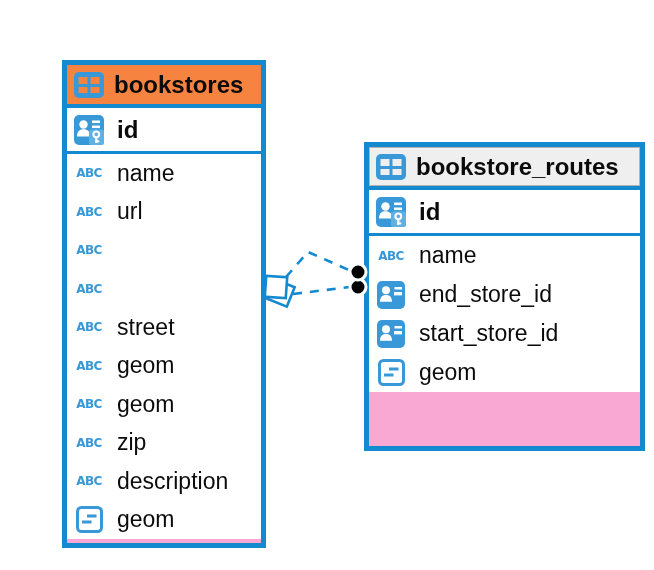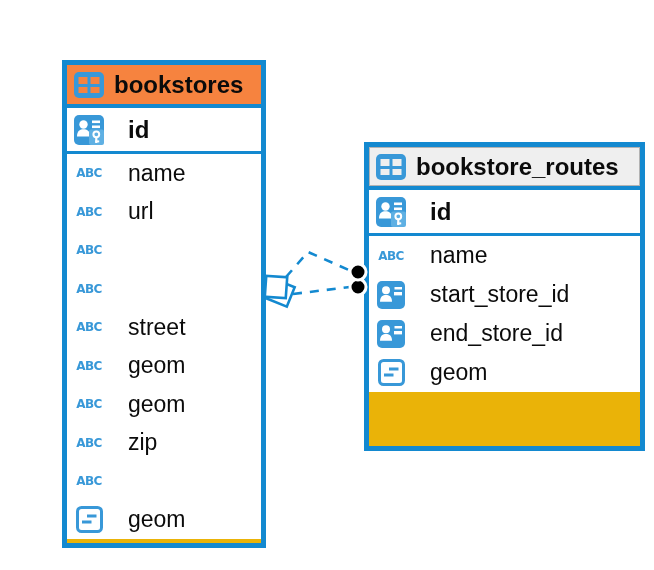--- a/index.html
+++ b/index.html
@@ -13,42 +13,42 @@
     width:654px;height:570px;
     background:#ffffff;
     overflow:hidden;
     font-family:"Liberation Sans", sans-serif;
     color:var(--text);
   }
   .er-table{
     position:absolute;
     box-sizing:border-box;
     border:5px solid var(--blue);
-    background:#eab308;
+    background:#f9a8d4;
     z-index:1;
     text-align:center;
   }
   .er-table .header{
     box-sizing:border-box;
     height:43px;
     display:flex;
     align-items:center;
     gap:9px;
     padding-left:6px;
     border-bottom:4px solid var(--blue);
     font-weight:700;
     font-size:24px;
     white-space:nowrap;
   }
   .header.inset{box-shadow:inset 0 0 0 1px #b3b3b3;}
   .rows{display:block;}
   .row{
     display:flex;
     align-items:center;
-    gap:23px;
+    gap:12px;
     padding-left:6px;
     font-size:23px;
     white-space:nowrap;
     background:#ffffff;
   }
   .row-pk{
     height:43px !important;
     border-bottom:3px solid var(--blue);
     font-weight:700;
     font-size:24px;
@@ -158,20 +158,21 @@
         <div class="row">
           <span class="cicon">
             <span class="abc">ABC</span>
           </span>
           <span>zip</span>
         </div>
         <div class="row">
           <span class="cicon">
             <span class="abc">ABC</span>
           </span>
+          <span>description</span>
         </div>
         <div class="row">
           <span class="cicon">
             <svg width="27" height="27" viewBox="0 0 27 27">
       <rect x="1.5" y="1.5" width="24" height="24" rx="4" fill="#fff" stroke="#3898d8" stroke-width="3"></rect>
       <rect x="11" y="8.5" width="9.5" height="3" fill="#3898d8"></rect>
       <rect x="6" y="14.5" width="9.5" height="3" fill="#3898d8"></rect>
     </svg>
           </span>
           <span>geom</span>
@@ -218,33 +219,33 @@
         <div class="row">
           <span class="cicon">
             <svg width="28" height="28" viewBox="0 0 28 28">
       <rect width="28" height="28" rx="5" fill="#3898d8"></rect>
       <circle cx="9" cy="9.2" r="4" fill="#fff"></circle>
       <path d="M3 20.8 c0-5.6 3-6.9 6-6.9 s6 1.3 6 6.9 z" fill="#fff"></path>
       <rect x="17.5" y="6" width="7.5" height="2.5" fill="#fff"></rect>
       <rect x="17" y="11" width="8" height="3.4" fill="#fff"></rect>
     </svg>
           </span>
-          <span>start_store_id</span>
+          <span>end_store_id</span>
         </div>
         <div class="row">
           <span class="cicon">
             <svg width="28" height="28" viewBox="0 0 28 28">
       <rect width="28" height="28" rx="5" fill="#3898d8"></rect>
       <circle cx="9" cy="9.2" r="4" fill="#fff"></circle>
       <path d="M3 20.8 c0-5.6 3-6.9 6-6.9 s6 1.3 6 6.9 z" fill="#fff"></path>
       <rect x="17.5" y="6" width="7.5" height="2.5" fill="#fff"></rect>
       <rect x="17" y="11" width="8" height="3.4" fill="#fff"></rect>
     </svg>
           </span>
-          <span>end_store_id</span>
+          <span>start_store_id</span>
         </div>
         <div class="row">
           <span class="cicon">
             <svg width="27" height="27" viewBox="0 0 27 27">
       <rect x="1.5" y="1.5" width="24" height="24" rx="4" fill="#fff" stroke="#3898d8" stroke-width="3"></rect>
       <rect x="11" y="8.5" width="9.5" height="3" fill="#3898d8"></rect>
       <rect x="6" y="14.5" width="9.5" height="3" fill="#3898d8"></rect>
     </svg>
           </span>
           <span>geom</span>

